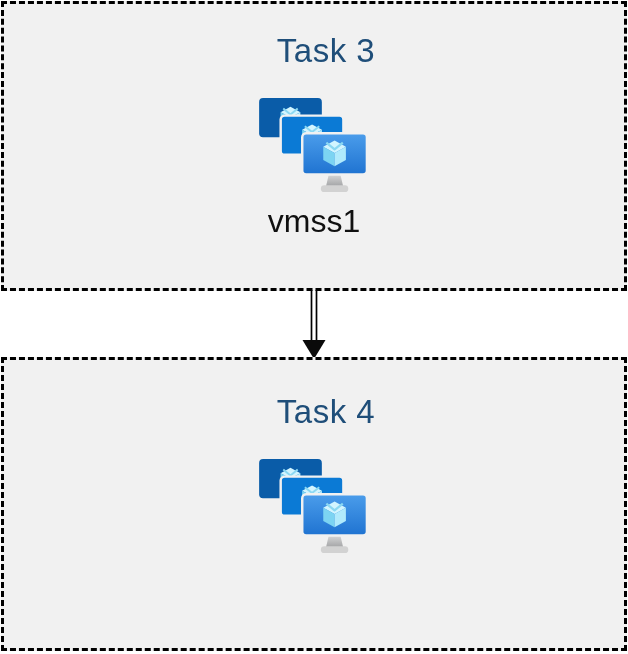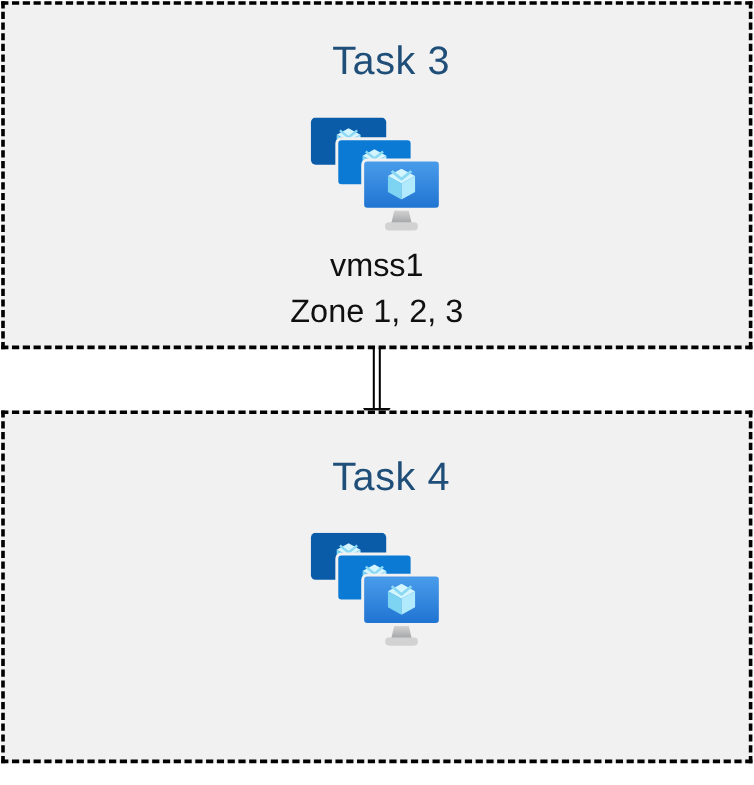--- a/index.html
+++ b/index.html
@@ -5,39 +5,39 @@
   html,body { margin:0; padding:0; background:#ffffff; }
   .canvas {
     position:relative; width:628px; height:654px; background:#ffffff;
     font-family:"Liberation Sans", sans-serif; overflow:hidden;
   }
   .task-box {
     position:absolute; left:1px; width:626px; box-sizing:border-box;
     background:#f1f1f1; border:3px dashed #000000;
   }
   .box-top    { top:1px;   height:290px; }
-  .box-bottom { top:342px; height:294px; }
+  .box-bottom { top:357px; height:294px; }
 
   .box-title {
     position:absolute; left:0; width:100%; text-align:center;
     font-size:33px; line-height:40px; color:#1f4e79; letter-spacing:0.5px;margin-left:12px;
   }
   .box-top .box-title    { top:27px; }
   .box-bottom .box-title { top:32px; }
 
   .icon-wrap {
     position:absolute; left:0; width:100%;
     display:flex; justify-content:center;
   }
   .box-top .icon-wrap    { top:94px; }
   .box-bottom .icon-wrap { top:99px; }
 
   .box-labels {
     position:absolute; left:0; width:100%; text-align:center;
-    font-size:27px; line-height:38px; color:#101010;
+    font-size:32px; line-height:38px; color:#101010;
   }
   .box-top .box-labels    { top:198px; }
   .box-bottom .box-labels { top:211px; }
 
   .connector {
     position:absolute; left:300px; top:290px; width:30px; height:70px;
   }
 </style>
 </head>
 <body>
@@ -75,21 +75,20 @@
 
   <div class="task-box box-top">
     <div class="box-title">Task 3</div>
     <div class="icon-wrap">
       <svg width="112" height="98" viewBox="0 0 112 100">
         <use href="#vmss-icon-shape"></use>
       </svg>
     </div>
     <div class="box-labels">
       <div>vmss1</div>
-      <div>Zone 1, 2, 3</div>
     </div>
   </div>
 
   <svg class="connector" viewBox="0 0 30 70">
     <line x1="11.5" y1="0" x2="11.5" y2="52" stroke="#000000" stroke-width="1.7"></line>
     <line x1="16.5" y1="0" x2="16.5" y2="52" stroke="#000000" stroke-width="1.7"></line>
     <polygon points="2.5,50 25.5,50 14,69" fill="#0a0a0a"></polygon>
   </svg>
 
   <div class="task-box box-bottom">

